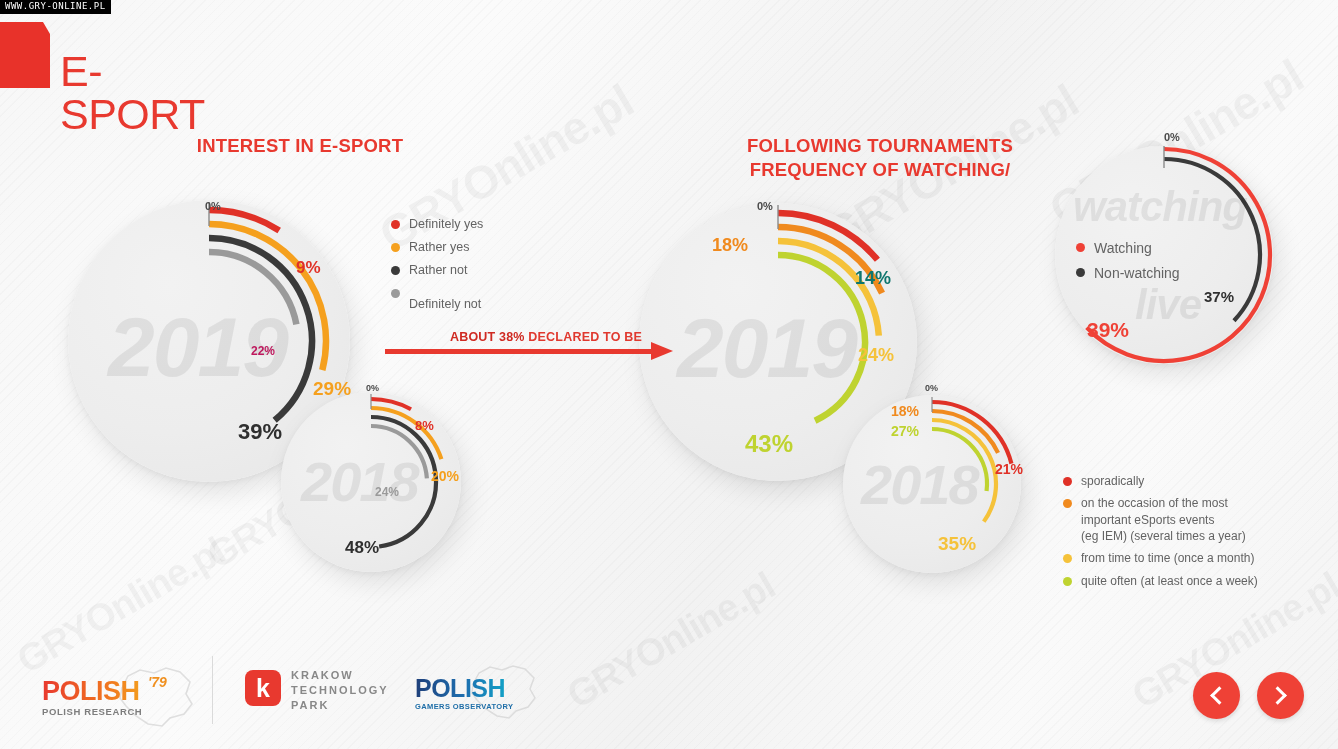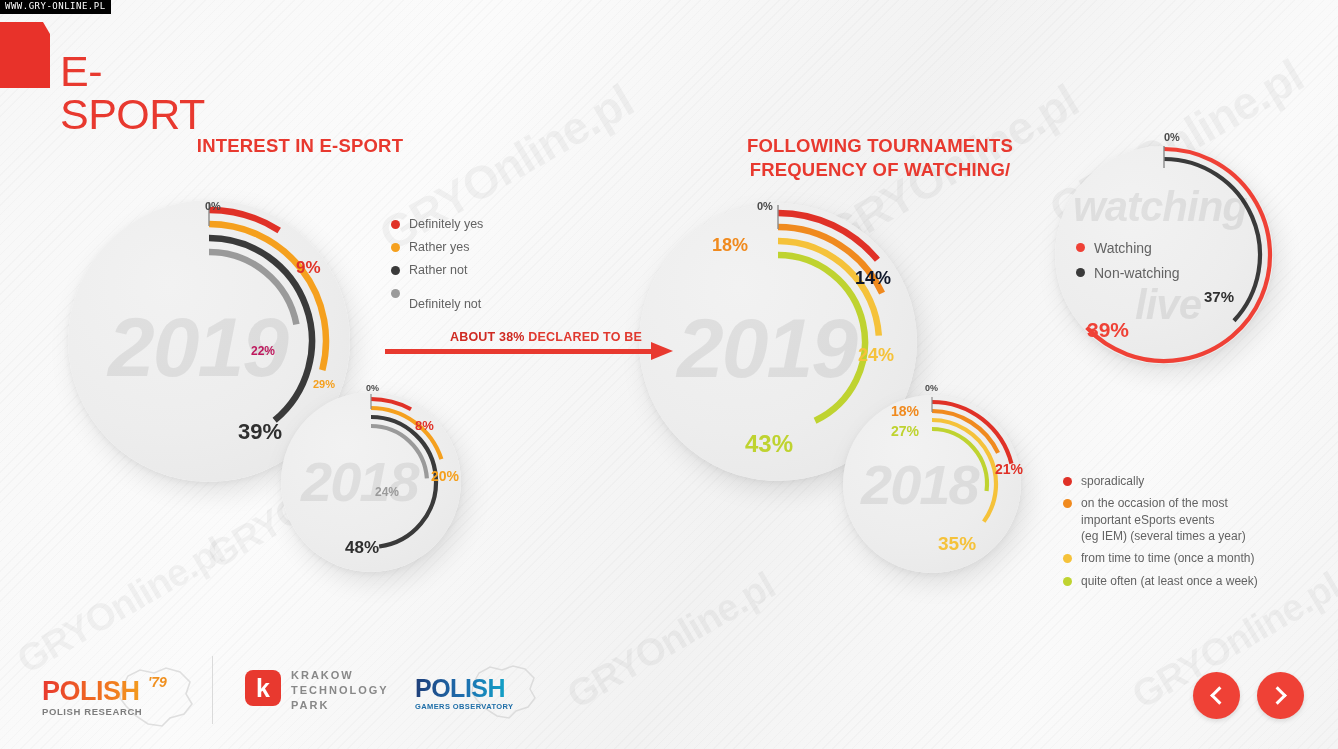--- a/index.html
+++ b/index.html
@@ -195,21 +195,21 @@
         <path d="M 141 10 A 131 131 0 0 1 211.19331014224855 30.393041759236027" fill="none" stroke="#e03127" stroke-width="6.5" stroke-linecap="butt"></path>
         <path d="M 141 24 A 117 117 0 0 1 254.32422985204985 170.09671679828799" fill="none" stroke="#f5a01e" stroke-width="6.5" stroke-linecap="butt"></path>
         <path d="M 141 38 A 103 103 0 0 1 206.65467094411505 220.36286400590626" fill="none" stroke="#3a3a3a" stroke-width="6.5" stroke-linecap="butt"></path>
         <path d="M 141 52 A 89 89 0 0 1 228.4235653148533 124.32306300187051" fill="none" stroke="#9a9a9a" stroke-width="6.5" stroke-linecap="butt"></path>
       </g>
     <line x1="141" y1="2" x2="141" y2="26" stroke="#8a8a8a" stroke-width="1.4"></line>
   </svg>
 </div>
 <div class="zero" style="left:205px; top:200px;">0%</div>
 <div class="vlabel" style="left:296px; top:258px; font-size:17px; color:#e03127;">9%</div>
-<div class="vlabel" style="left:313px; top:378px; font-size:11px; color:#f5a01e;">29%</div>
+<div class="vlabel" style="left:313px; top:378px; font-size:19px; color:#f5a01e;">29%</div>
 <div class="vlabel" style="left:238px; top:419px; font-size:22px; color:#2f2f2f;">39%</div>
 <div class="vlabel" style="left:251px; top:344px; font-size:12px; color:#be185d;">22%</div>
 
 <div class="donut" id="d-int-2018" style="left:281px; top:392px; width:180px; height:180px;">
   <div class="disc"></div>
   <div class="yr" style="left:20px; top:62px; font-size:56px;">2018</div>
   <svg width="180" height="180" viewBox="0 0 180 180">
     <g id="arcs-int-2018">
         <path d="M 90 7 A 83 83 0 0 1 129.98555495044238 17.26654555635932" fill="none" stroke="#e03127" stroke-width="4.2" stroke-linecap="butt"></path>
         <path d="M 90 16 A 74 74 0 0 1 160.37818220584137 67.13274241625389" fill="none" stroke="#f5a01e" stroke-width="4.2" stroke-linecap="butt"></path>
@@ -266,21 +266,21 @@
     <g id="arcs-frq-2019">
         <path d="M 139 10 A 129 129 0 0 1 238.39620831807684 56.772305322419044" fill="none" stroke="#e03127" stroke-width="6.5" stroke-linecap="butt"></path>
         <path d="M 139 24 A 115 115 0 0 1 243.05511103359225 90.03538147001666" fill="none" stroke="#f08a1e" stroke-width="6.5" stroke-linecap="butt"></path>
         <path d="M 139 38 A 101 101 0 0 1 239.80069957125542 132.65815752753934" fill="none" stroke="#f5c23a" stroke-width="6.5" stroke-linecap="butt"></path>
         <path d="M 139 52 A 87 87 0 0 1 176.04279836616132 217.7199535645437" fill="none" stroke="#bfd330" stroke-width="6.5" stroke-linecap="butt"></path>
       </g>
     <line x1="139" y1="2" x2="139" y2="26" stroke="#8a8a8a" stroke-width="1.4"></line>
   </svg>
 </div>
 <div class="zero" style="left:757px; top:200px;">0%</div>
-<div class="vlabel" style="left:855px; top:268px; font-size:18px; color:#0f172a;">14%</div>
+<div class="vlabel" style="left:855px; top:268px; font-size:18px; color:#0f766e;">14%</div>
 <div class="vlabel" style="left:712px; top:235px; font-size:18px; color:#f08a1e;">18%</div>
 <div class="vlabel" style="left:858px; top:345px; font-size:18px; color:#f5c23a;">24%</div>
 <div class="vlabel" style="left:745px; top:430px; font-size:24px; color:#bfd330;">43%</div>
 
 <div class="donut" id="d-frq-2018" style="left:843px; top:395px; width:178px; height:178px;">
   <div class="disc"></div>
   <div class="yr" style="left:18px; top:62px; font-size:56px;">2018</div>
   <svg width="178" height="178" viewBox="0 0 178 178">
     <g id="arcs-frq-2018">
         <path d="M 89 7 A 82 82 0 0 1 168.42381921254776 68.6074292524819" fill="none" stroke="#e03127" stroke-width="4.2" stroke-linecap="butt"></path>

